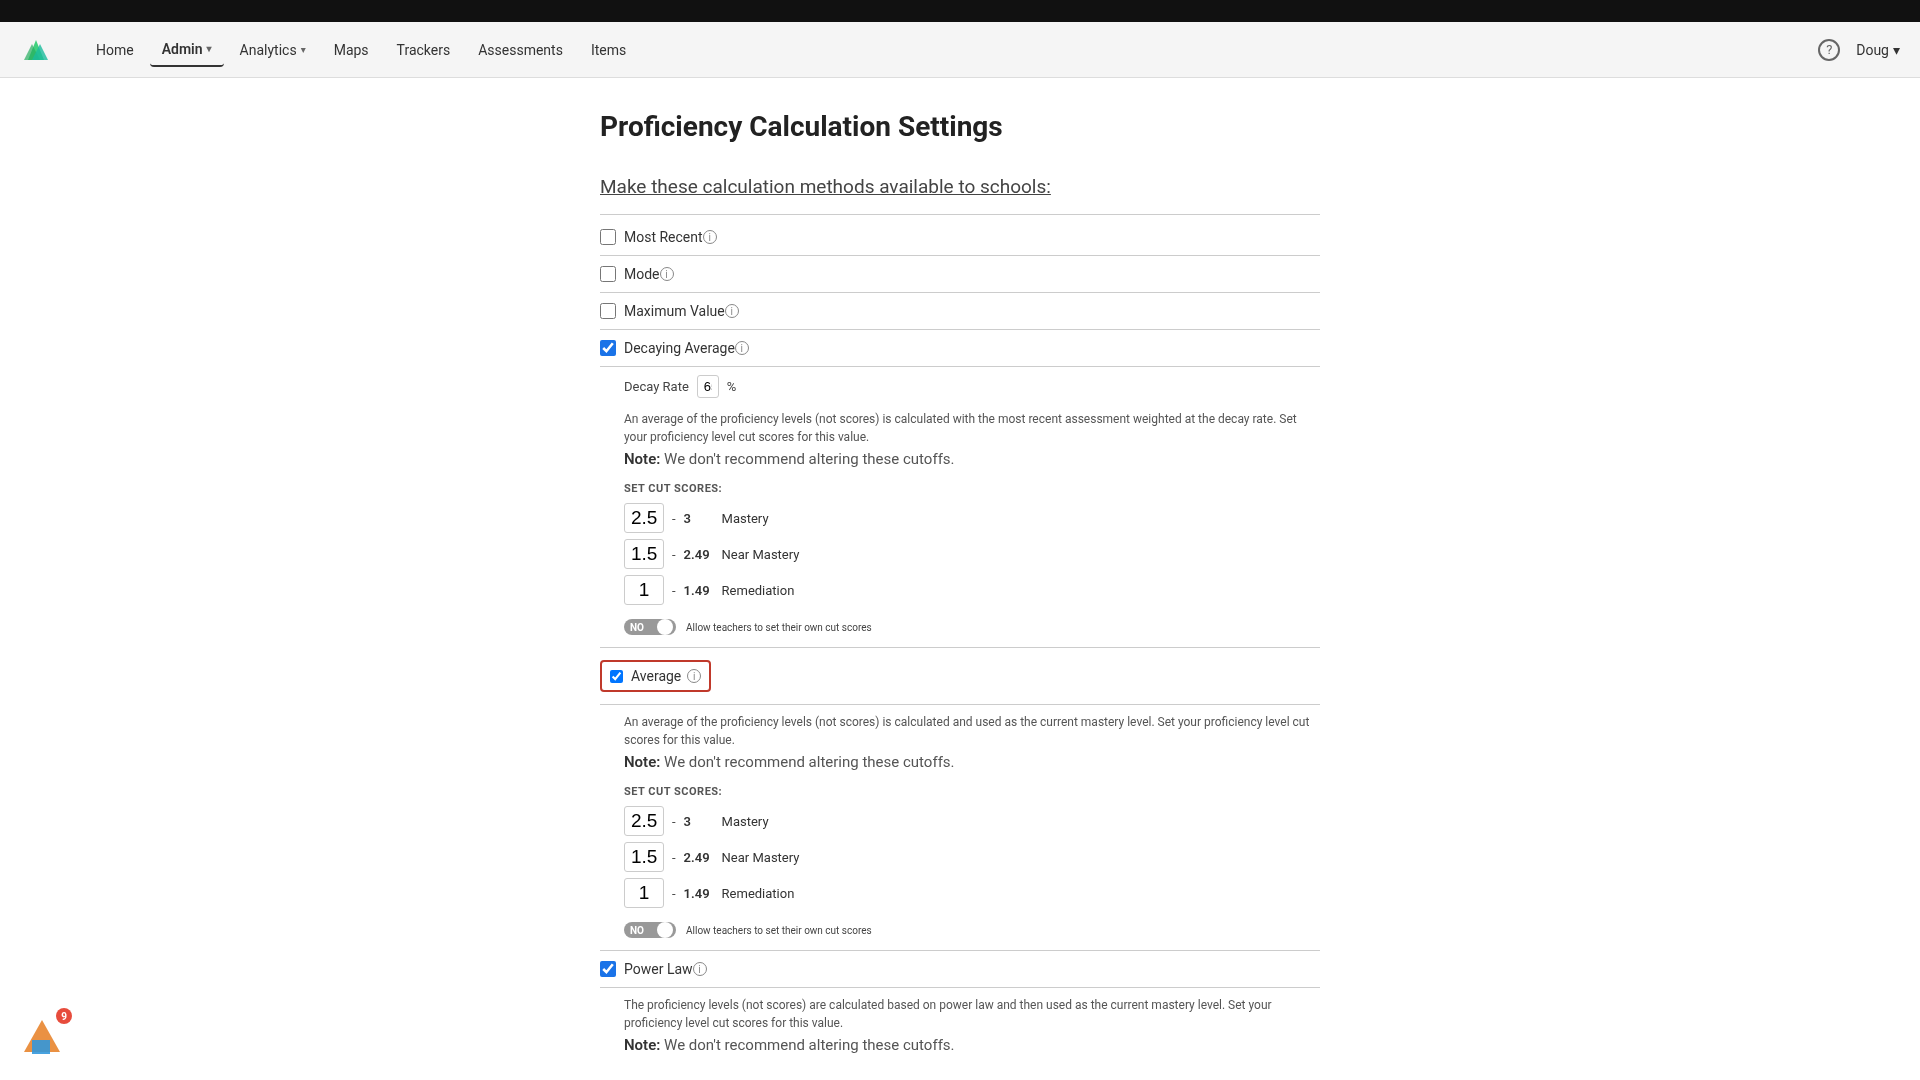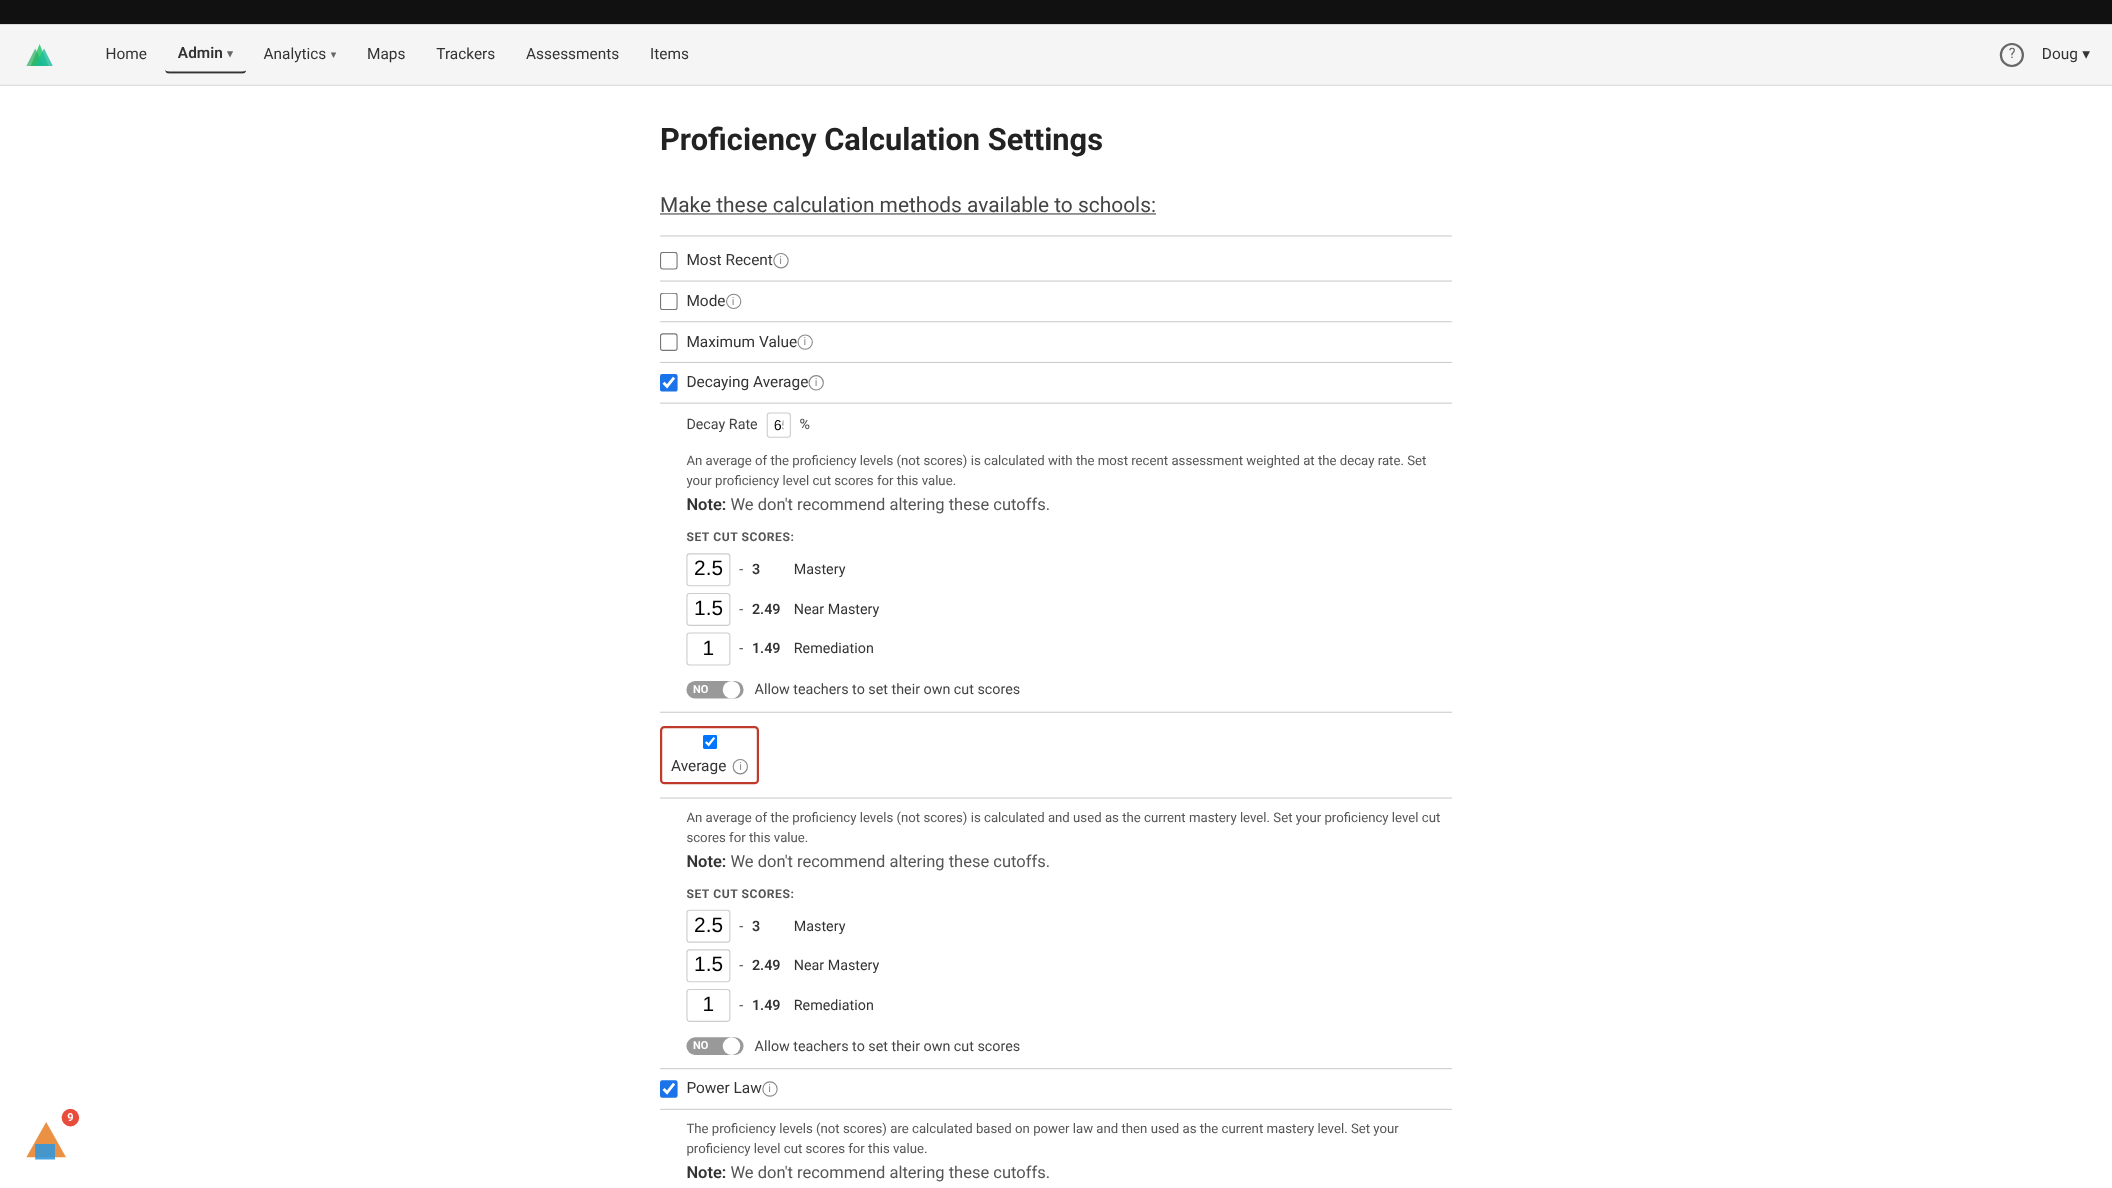--- a/index.html
+++ b/index.html
@@ -164,21 +164,20 @@
     
     .highlighted-row {
       border: 2.5px solid #c0392b;
       border-radius: 4px;
       padding: 6px 8px;
       display: inline-flex;
       align-items: center;
       gap: 8px;
       background: white;
       margin: 4px 0;
-      flex-direction: column;
     }
 
     
     .expanded-section {
       padding: 8px 0 12px 24px;
       border-bottom: 1px solid #ccc;
     }
 
     .decay-rate-row {
       display: flex;
@@ -288,21 +287,21 @@
     }
     .toggle-knob {
       width: 16px;
       height: 16px;
       background: white;
       border-radius: 50%;
       position: absolute;
       right: 3px;
     }
     .toggle-text {
-      font-size: 13px;
+      font-size: 10px;
       color: #444;
     }
 
     
     .bottom-widget {
       position: fixed;
       bottom: 16px;
       left: 16px;
       width: 52px;
       height: 52px;

